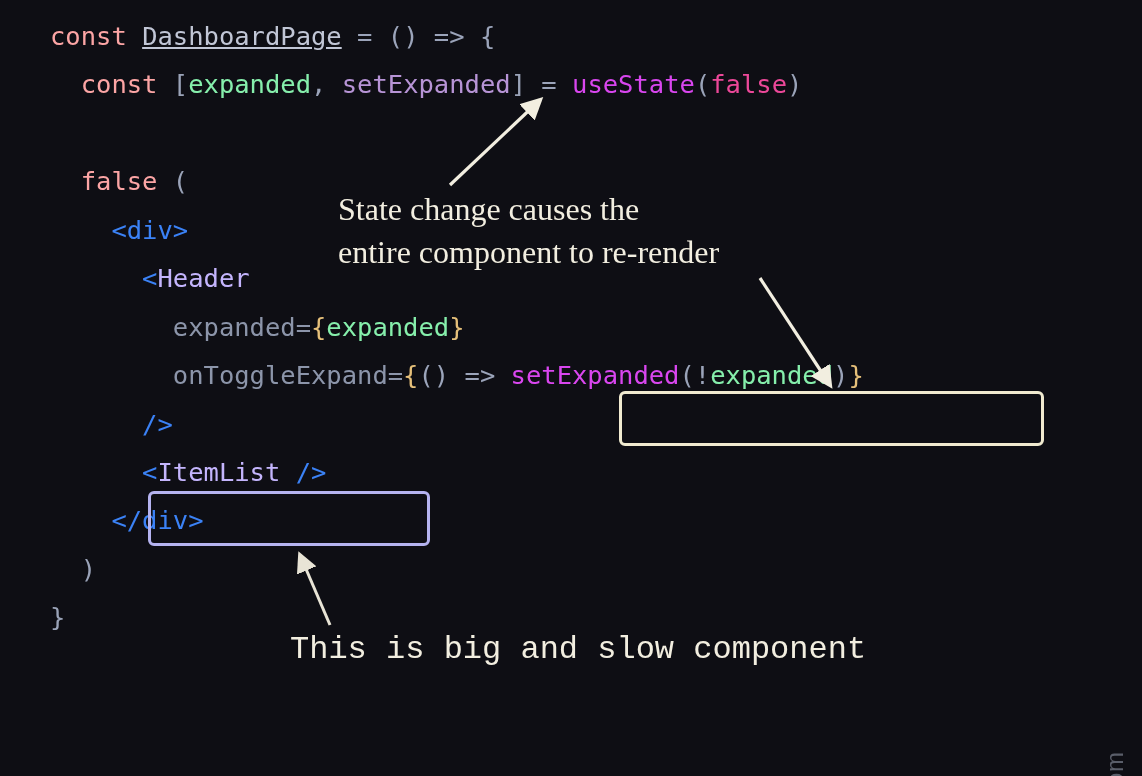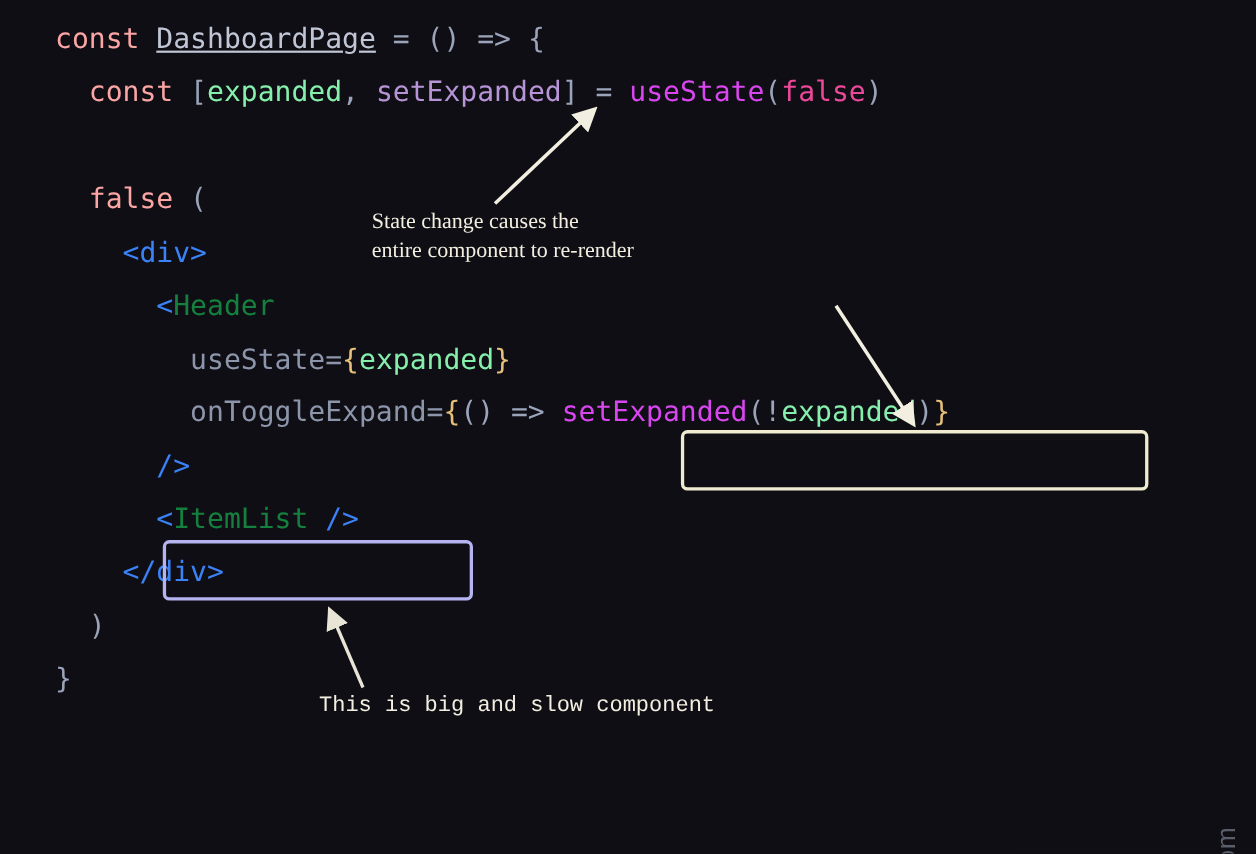--- a/index.html
+++ b/index.html
@@ -16,35 +16,35 @@
   .code {
     position: absolute;
     top: 12px;
     left: 50px;
     white-space: pre;
     color: #a8b0c0;
   }
   .kw      { color: #fca5a5; }   
   .func    { color: #c1c6d6; text-decoration: underline; }                        
   .op      { color: #9ba4ba; }                        
-  .comp    { color: #15803d; text-align: center; }                        
+  .comp    { color: #c4b5fd; text-align: center; }                        
   .attr    { color: #8c95aa; }                        
   .brace   { color: #e6c07a; }                        
   .var1    { color: #86efac; }                        
   .var2    { color: #b794d6; }                        
   .fncall  { color: #d946ef; }                        
   .bool    { color: #ec4899; }                        
   .paren   { color: #9aa3b8; }
   .angle   { color: #3b82f6; }
 
   .annot {
     position: absolute;
     font-family: 'Comic Sans MS', 'Segoe Script', cursive;
     color: #f2eee0;
-    font-size: 20px;
+    font-size: 32px;
     line-height: 1.35;
   }
   .annot1 { top: 188px; left: 338px; width: 680px; }
   .annot2 { top: 628px; left: 290px; width: 640px; font-family: Liberation Mono, monospace; }
 
   .box {
     position: absolute;
     border-radius: 6px;
     pointer-events: none;
   }
@@ -78,21 +78,21 @@
 </style>
 </head>
 <body>
 
 <div class="code"><span class="kw">const </span><span class="func">DashboardPage</span><span class="op"> = () =&gt; {</span>
 <span class="kw">  const </span><span class="paren">[</span><span class="var1">expanded</span><span class="op">, </span><span class="var2">setExpanded</span><span class="paren">]</span><span class="op"> = </span><span class="fncall">useState</span><span class="paren">(</span><span class="bool">false</span><span class="paren">)</span>
 
 <span class="kw">  false </span><span class="paren">(</span>
 <span class="angle">    &lt;div&gt;</span>
 <span class="angle">      &lt;</span><span class="comp">Header</span>
-<span class="attr">        useState=</span><span class="brace">{</span><span class="var1">expanded</span><span class="brace">}</span>
+<span class="attr">        expanded=</span><span class="brace">{</span><span class="var1">expanded</span><span class="brace">}</span>
 <span class="attr">        onToggleExpand=</span><span class="brace">{</span><span class="op">() =&gt; </span><span class="fncall">setExpanded</span><span class="paren">(</span><span class="op">!</span><span class="var1">expanded</span><span class="paren">)</span><span class="brace">}</span>
 <span class="angle">      /&gt;</span>
 <span class="angle">      &lt;</span><span class="comp">ItemList</span><span class="angle"> /&gt;</span>
 <span class="angle">    &lt;/div&gt;</span>
 <span class="paren">  )</span>
 <span class="paren">}</span></div>
 
 <div class="annot annot1">State change causes the<br>entire component to re-render</div>
 <div class="annot annot2">This is big and slow component</div>
 

